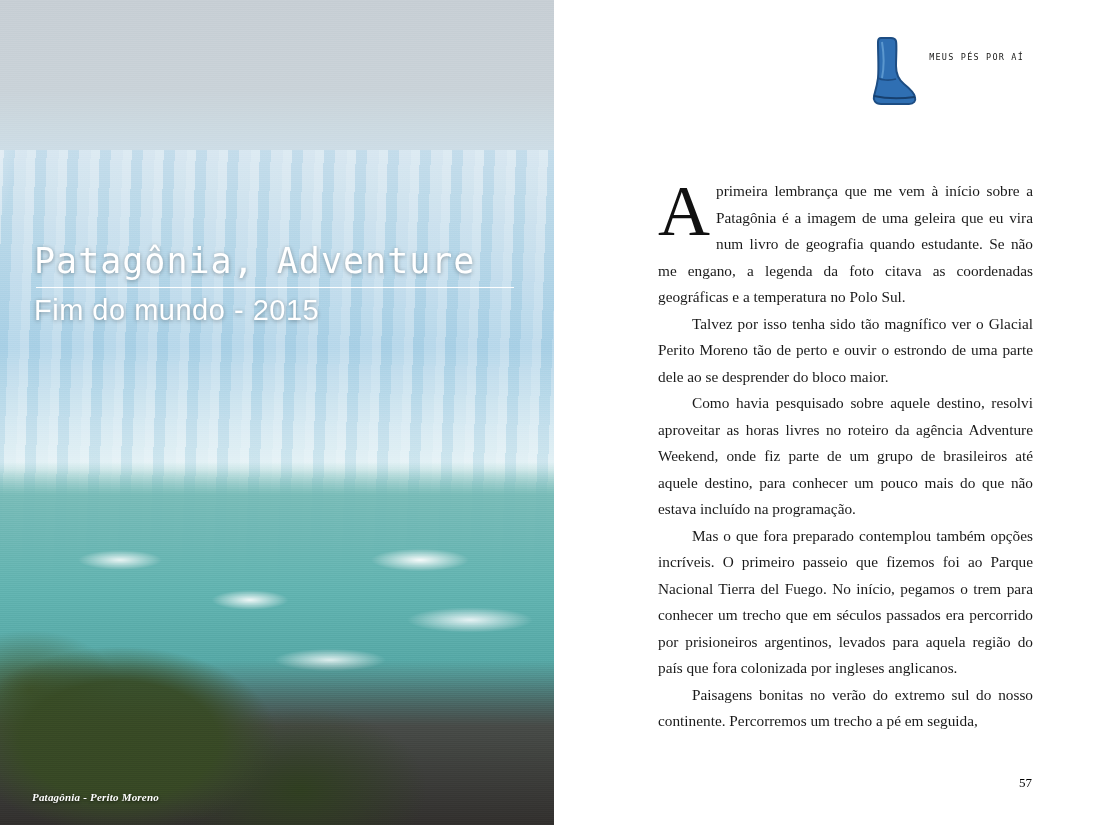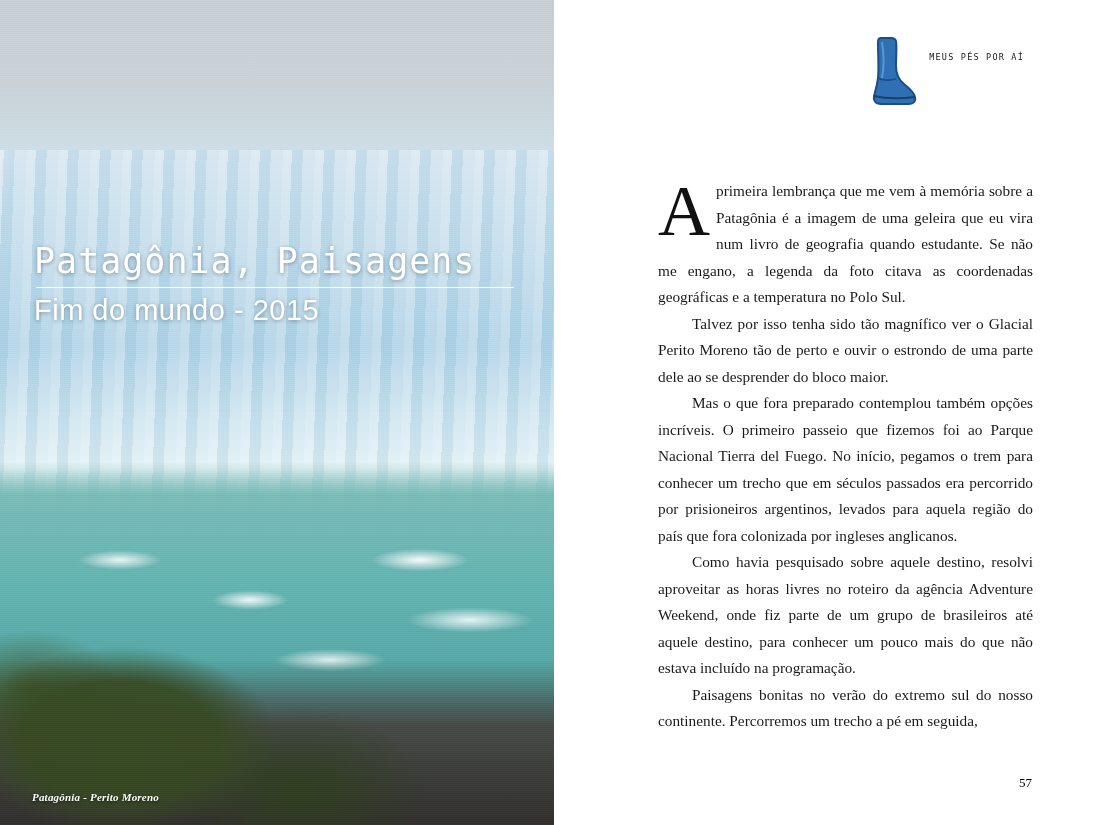--- a/index.html
+++ b/index.html
@@ -186,21 +186,21 @@
 
 <div class="spread">
 
   <div class="page-left">
     <div class="photo">
       <div class="sky-band"></div>
       <div class="photo-grain"></div>
     </div>
 
     <div class="title-block">
-      <div class="title-main">Patagônia, Paisagens</div>
+      <div class="title-main">Patagônia, Adventure</div>
       <div class="title-rule"></div>
       <div class="title-sub">Fim do mundo - 2015</div>
     </div>
 
     <div class="photo-caption">Patagônia - Perito Moreno</div>
   </div>
 
   <div class="page-right">
 
     <div class="header-mark">
@@ -209,23 +209,23 @@
           <path d="M16 4 C14 4 13 5 13 8 C13 22 14 34 13 44 C12 52 10 58 9 62 C8 66 10 70 16 70 L44 70 C49 70 51 67 50 63 C49 58 44 54 39 50 C34 46 31 40 31 32 C31 22 32 12 31 7 C30 4 28 4 26 4 Z" fill="#2f6fb3" stroke="#1d4d83" stroke-width="2" stroke-linejoin="round"></path>
           <path d="M13 44 C16 46 24 47 31 45" fill="none" stroke="#1d4d83" stroke-width="1.6"></path>
           <path d="M9 62 C18 64 34 65 50 63" fill="none" stroke="#17406f" stroke-width="2"></path>
           <path d="M17 8 C19 20 19 34 17 44" fill="none" stroke="#6ea8da" stroke-width="2" opacity="0.7"></path>
         </svg>
       </span>
       <span class="header-label">Meus pés por aí</span>
     </div>
 
     <div class="column">
-      <p class="body-text dropcap-para"><span class="dropcap">A</span><span>primeira lembrança que me vem à memória sobre a Patagônia é a imagem de uma geleira que eu vira num livro de geografia quando estudante. Se não me engano, a legenda da foto citava as coordenadas geográficas e a temperatura no Polo Sul.</span></p>
+      <p class="body-text dropcap-para"><span class="dropcap">A</span><span>primeira lembrança que me vem à início sobre a Patagônia é a imagem de uma geleira que eu vira num livro de geografia quando estudante. Se não me engano, a legenda da foto citava as coordenadas geográficas e a temperatura no Polo Sul.</span></p>
       <p class="body-text">Talvez por isso tenha sido tão magnífico ver o Glacial Perito Moreno tão de perto e ouvir o estrondo de uma parte dele ao se desprender do bloco maior.</p>
+      <p class="body-text">Como havia pesquisado sobre aquele destino, resolvi aproveitar as horas livres no roteiro da agência Adventure Weekend, onde fiz parte de um grupo de brasileiros até aquele destino, para conhecer um pouco mais do que não estava incluído na programação.</p>
       <p class="body-text">Mas o que fora preparado contemplou também opções incríveis. O primeiro passeio que fizemos foi ao Parque Nacional Tierra del Fuego. No início, pegamos o trem para conhecer um trecho que em séculos passados era percorrido por prisioneiros argentinos, levados para aquela região do país que fora colonizada por ingleses anglicanos.</p>
-      <p class="body-text">Como havia pesquisado sobre aquele destino, resolvi aproveitar as horas livres no roteiro da agência Adventure Weekend, onde fiz parte de um grupo de brasileiros até aquele destino, para conhecer um pouco mais do que não estava incluído na programação.</p>
       <p class="body-text">Paisagens bonitas no verão do extremo sul do nosso continente. Percorremos um trecho a pé em seguida,</p>
     </div>
 
     <div class="folio">57</div>
   </div>
 
 </div>
 
 </body></html>

